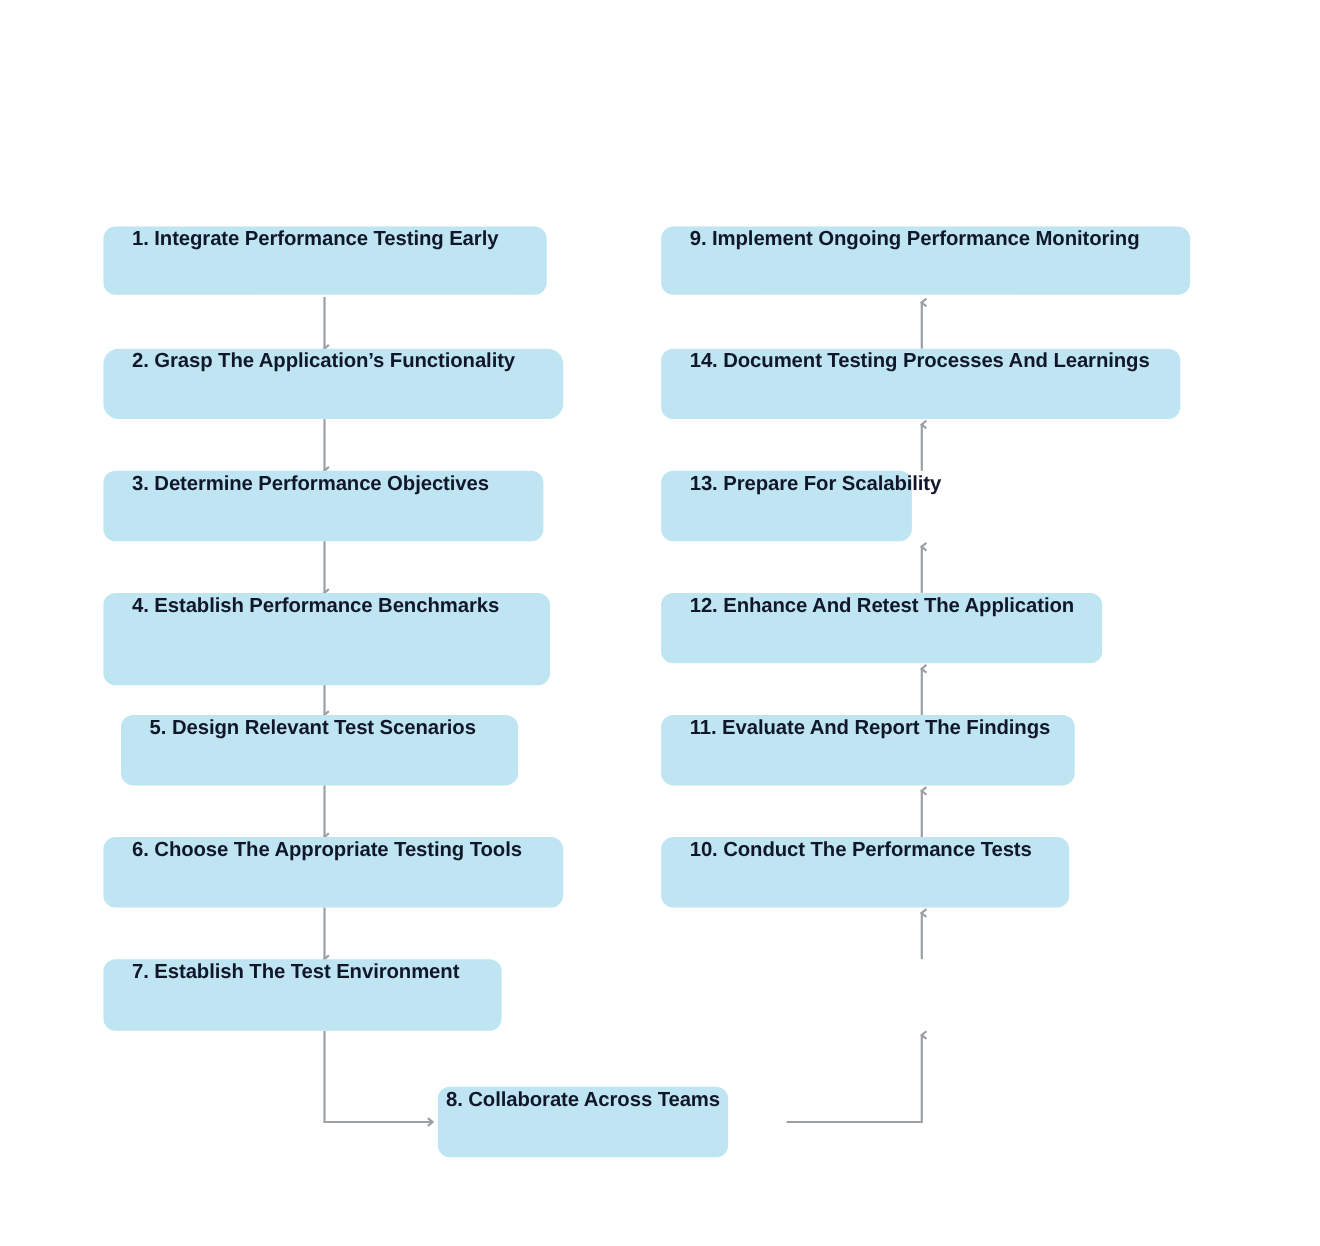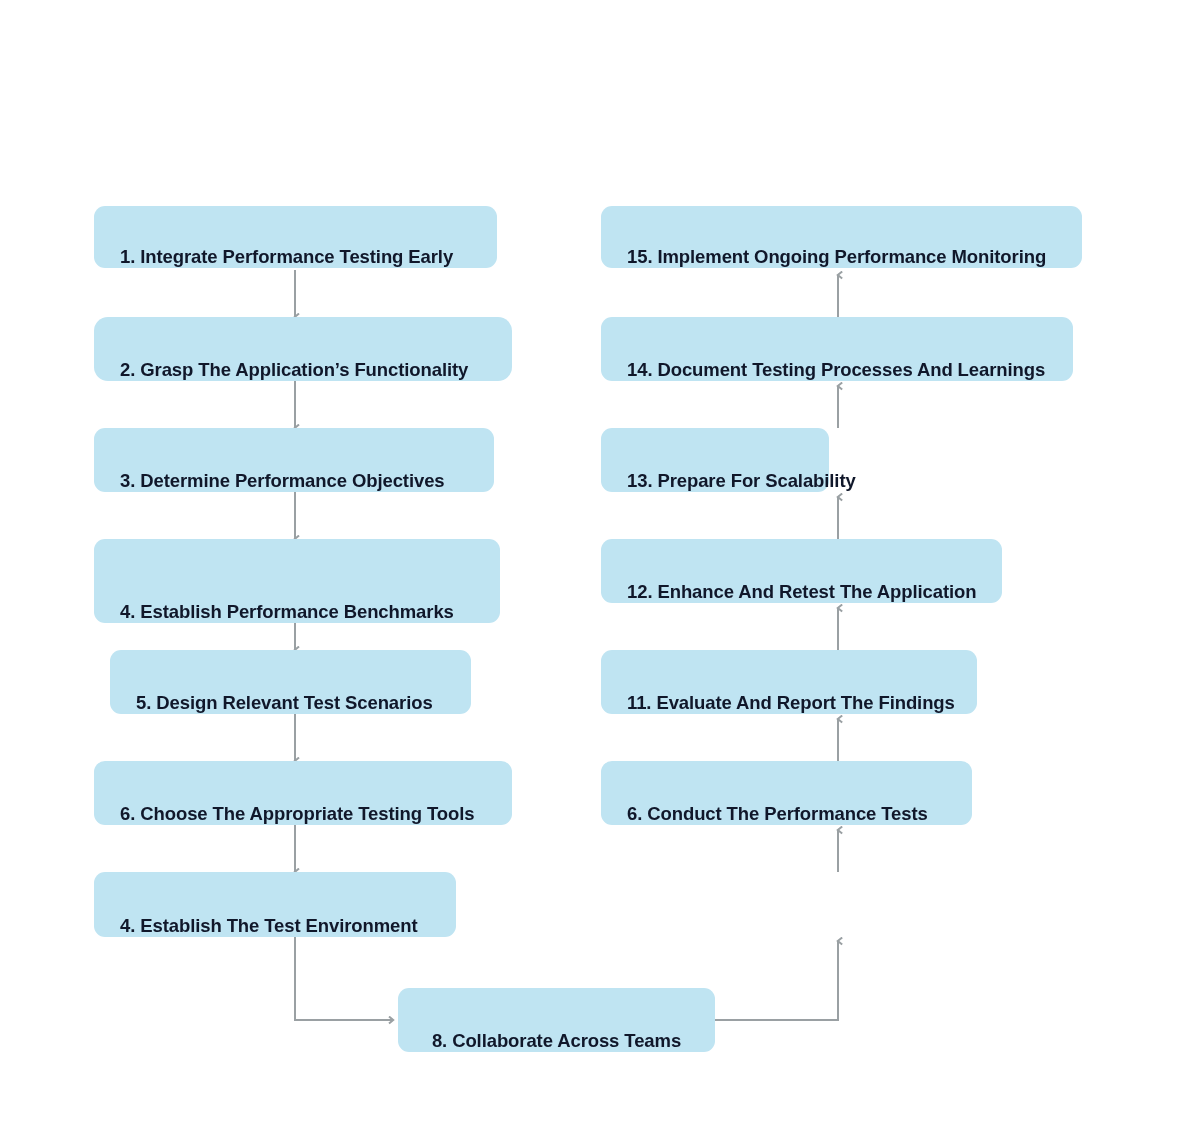--- a/index.html
+++ b/index.html
@@ -26,21 +26,21 @@
     text-align: center;
     font-size: 33px;
     font-weight: 700;
     letter-spacing: -0.2px;
     color: #10172a;
     white-space: nowrap;
   }
   .node {
     position: absolute;
     display: flex;
-    align-items: flex-end;
+    align-items: flex-start;
     background: #bfe4f2;
     border-radius: 11px;
     color: #10172a;
     font-size: 18.5px;
     font-weight: 600;
     letter-spacing: -0.1px;
     padding-left: 26px;
     padding-right: 16px;
     white-space: nowrap;
     line-height: 1.2;
@@ -147,45 +147,45 @@
 
   <div class="node" style="left:110px; top:650px; width:361px; height:64px;">
     <span>5. Design Relevant Test Scenarios</span>
   </div>
 
   <div class="node" style="left:94px; top:761px; width:418px; height:64px;">
     <span>6. Choose The Appropriate Testing Tools</span>
   </div>
 
   <div class="node" style="left:94px; top:872px; width:362px; height:65px;">
-    <span>4. Establish The Test Environment</span>
+    <span>7. Establish The Test Environment</span>
   </div>
 
-  <div class="node centered" style="left:398px; top:988px; width:317px; height:64px;">
+  <div class="node centered" style="left:398px; top:988px; width:264px; height:64px;">
     <span>8. Collaborate Across Teams</span>
   </div>
 
   <div class="node" style="left:601px; top:206px; width:481px; height:62px;">
-    <span>15.  Implement Ongoing Performance Monitoring</span>
+    <span>9.  Implement Ongoing Performance Monitoring</span>
   </div>
 
   <div class="node" style="left:601px; top:317px; width:472px; height:64px;">
     <span>14.  Document Testing Processes And Learnings</span>
   </div>
 
   <div class="node" style="left:601px; top:428px; width:228px; height:64px;">
     <span>13. Prepare For Scalability</span>
   </div>
 
   <div class="node" style="left:601px; top:539px; width:401px; height:64px;">
     <span>12. Enhance And Retest The Application</span>
   </div>
 
   <div class="node" style="left:601px; top:650px; width:376px; height:64px;">
     <span>11. Evaluate And Report The Findings</span>
   </div>
 
   <div class="node" style="left:601px; top:761px; width:371px; height:64px;">
-    <span>6. Conduct The Performance Tests</span>
+    <span>10. Conduct The Performance Tests</span>
   </div>
 
 
 </div>
 
 </body></html>

